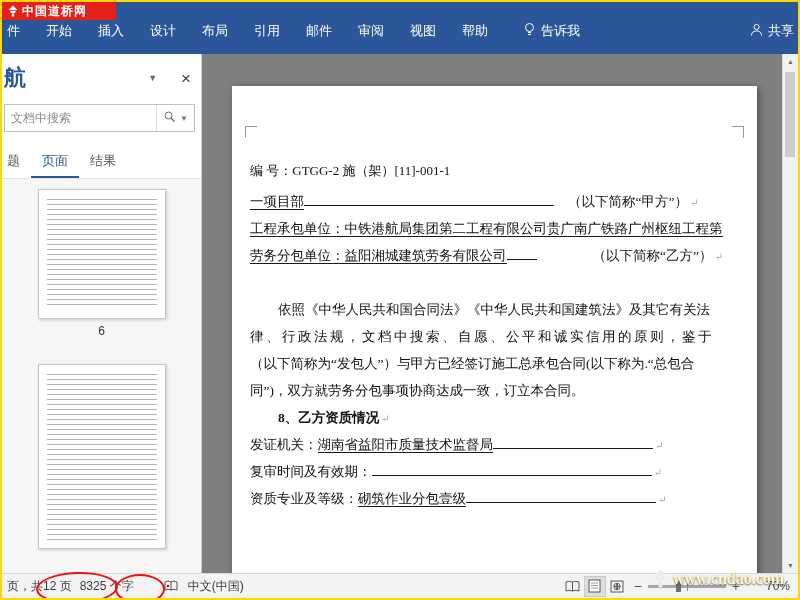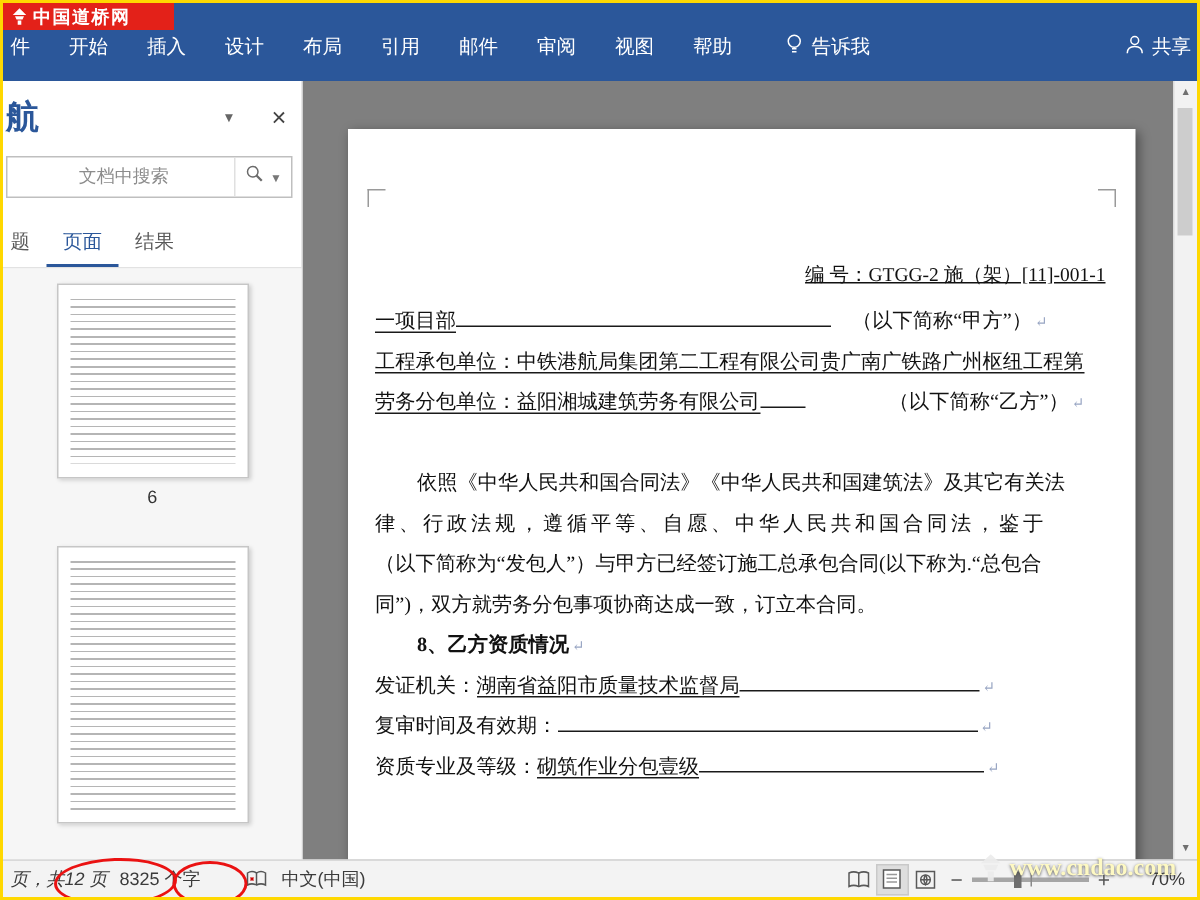--- a/index.html
+++ b/index.html
@@ -23,21 +23,21 @@
   
   .nav-pane{position:absolute;left:0;top:52px;width:200px;bottom:25px;background:#fff;
             border-right:1px solid #cfcfcf;display:flex;flex-direction:column;box-sizing:border-box;}
   .nav-header{display:flex;align-items:center;padding:10px 10px 2px 2px;height:40px;box-sizing:border-box;}
   .nav-title{color:#2b579a;font-size:22px;font-weight:bold;margin-left:0;}
   .nav-dd{margin-left:auto;margin-right:24px;color:#666;font-size:9px;cursor:pointer;}
   .nav-close{color:#444;font-size:17px;line-height:1;cursor:pointer;}
   .nav-search{margin:10px 6px 0 2px;height:26px;border:1px solid #bfbfbf;background:#fff;
               display:flex;align-items:center;}
   .nav-search input{border:none;outline:none;flex:1;font-size:12px;padding-left:6px;color:#333;
-                    font-family:Liberation Mono, monospace;background:transparent;min-width:0;text-align:center;}
+                    font-family:Liberation Sans, sans-serif;background:transparent;min-width:0;}
   .nav-search input::placeholder{color:#8c8c8c;}
   .search-icons{display:flex;align-items:center;gap:4px;padding:0 6px;border-left:1px solid #e0e0e0;height:100%;cursor:pointer;}
   .search-dd{font-size:8px;color:#777;}
   .nav-tabs{display:flex;margin-top:14px;border-bottom:1px solid #e2e2e2;}
   .nav-tab{font-size:13px;color:#595959;padding:6px 11px;cursor:pointer;white-space:nowrap;}
   .nav-tab:first-child{margin-left:-6px;}
   .nav-tab.active{color:#2b579a;border-bottom:2px solid #2b579a;}
   .nav-thumbs{flex:1;background:#f6f6f6;display:flex;flex-direction:column;align-items:center;
               padding-top:10px;overflow:hidden;}
   .thumb{width:128px;background:#fff;border:1px solid #c6c6c6;box-shadow:1px 1px 3px rgba(0,0,0,.18);
@@ -47,21 +47,21 @@
 
   
   .doc-area{position:absolute;left:200px;top:52px;right:0;bottom:25px;background:#7f7f7f;overflow:hidden;}
   .page{position:absolute;left:30px;top:32px;width:525px;height:640px;background:#fff;
         box-shadow:2px 2px 7px rgba(0,0,0,.4);padding:66px 18px 0 18px;box-sizing:border-box;
         font-family:"Liberation Serif","DejaVu Serif",serif;color:#111;}
   .corner{position:absolute;width:11px;height:11px;}
   .corner.tl{left:13px;top:40px;border-left:1px solid #9a9a9a;border-top:1px solid #9a9a9a;}
   .corner.tr{right:13px;top:40px;border-right:1px solid #9a9a9a;border-top:1px solid #9a9a9a;}
   .doc-title{text-align:center;font-size:17px;font-weight:bold;letter-spacing:2px;line-height:30px;}
-  .doc-num{text-align:right;font-size:13px;line-height:26px;margin-top:18px;padding-right:2px;text-decoration:underline;}
+  .doc-num{font-size:13px;line-height:26px;margin-top:6px;padding-right:2px;}
   .doc-lines{margin-top:4px;}
   .doc-line{height:27px;line-height:27px;font-size:13.5px;white-space:nowrap;overflow:hidden;}
   .doc-line.blank{height:27px;}
   .doc-line.spread{letter-spacing:2.5px;}
   .doc-line .u{border-bottom:1px solid #1a1a1a;}
   .doc-line .b{font-weight:bold;}
   .doc-line .wavy{text-decoration-style:wavy;text-decoration-color:#e03131;
                   text-decoration-thickness:1px;text-underline-offset:4px;}
   .doc-line .fillspan{display:inline-block;height:1em;vertical-align:baseline;}
   .pmark{color:#9aa7c4;font-size:10px;margin-left:2px;}
@@ -69,21 +69,21 @@
   
   .v-scroll{position:absolute;right:0;top:0;bottom:0;width:15px;background:#f2f2f2;border-left:1px solid #dcdcdc;}
   .sb-arrow{position:absolute;left:0;width:15px;text-align:center;color:#707070;font-size:7px;cursor:pointer;}
   .sb-up{top:4px;}
   .sb-down{bottom:4px;}
   .sb-thumb{position:absolute;left:2px;top:18px;width:10px;height:85px;background:#cdcdcd;cursor:pointer;}
 
   
   .status{position:absolute;left:0;right:0;bottom:0;height:25px;background:#f3f3f3;border-top:1px solid #d9d9d9;
           display:flex;align-items:center;font-size:12px;color:#3b3b3b;box-sizing:border-box;z-index:40;}
-  .st-page{margin-left:5px;cursor:pointer;font-style:italic;}
+  .st-page{margin-left:5px;cursor:pointer;}
   .st-words{margin-left:8px;cursor:pointer;}
   .st-proof{margin-left:30px;display:flex;align-items:center;cursor:pointer;}
   .st-lang{margin-left:10px;cursor:pointer;}
   .st-right{margin-left:auto;display:flex;align-items:center;}
   .view-icon{display:flex;align-items:center;justify-content:center;width:22px;height:21px;cursor:pointer;}
   .view-icon.active{background:#dedede;border:1px solid #c9c9c9;box-sizing:border-box;}
   .zoom-out,.zoom-in{color:#555;font-size:14px;padding:0 6px;cursor:pointer;}
   .zoom-slider{width:78px;height:3px;background:#a6a6a6;position:relative;cursor:pointer;}
   .zoom-notch{position:absolute;left:50%;top:-3px;width:1px;height:9px;background:#8a8a8a;}
   .zoom-handle{position:absolute;left:36%;top:-4px;width:5px;height:11px;background:#6f6f6f;cursor:pointer;}
@@ -173,21 +173,21 @@
     <div class="page">
       <div class="corner tl"></div>
       <div class="corner tr"></div>
       <div class="doc-num">编 号：GTGG-2 施（架）[11]-001-1</div>
       <div class="doc-lines">
           <div class="doc-line"><span class="u">一项目部</span><span class="fillspan u" style="width: 250px;"></span><span class="fillspan" style="width: 14px;"></span><span>（以下简称“甲方”）</span><span class="pmark">↵</span></div>
           <div class="doc-line"><span class="u">工程承包单位：中铁港航局集团第二工程有限公司贵广南广铁路广州枢纽工程第</span></div>
           <div class="doc-line"><span class="u">劳务分包单位：益阳湘城建筑劳务有限公司</span><span class="fillspan u" style="width: 30px;"></span><span class="fillspan" style="width: 56px;"></span><span>（以下简称“乙方”）</span><span class="pmark">↵</span></div>
           <div class="doc-line blank"></div>
           <div class="doc-line" style="padding-left: 28px;"><span>依照《中华人民共和国合同法》《中华人民共和国建筑法》及其它有关法</span></div>
-          <div class="doc-line spread"><span>律、行政法规，遵循平等、自愿、中华人民共和国合同法，鉴于</span></div>
+          <div class="doc-line spread"><span>律、行政法规，文档中搜索、自愿、公平和诚实信用的原则，鉴于</span></div>
           <div class="doc-line"><span>（以下简称为“发包人”）与甲方已经签订施工总承包合同(以下称为.</span><span class="wavy">“总包合</span></div>
           <div class="doc-line"><span class="wavy">同”)</span><span>，双方就劳务分包事项协商达成一致，订立本合同。</span></div>
           <div class="doc-line" style="padding-left: 28px;"><span class="b">8、乙方资质情况</span><span class="pmark">↵</span></div>
           <div class="doc-line"><span>发证机关：</span><span class="u">湖南省益阳市质量技术监督局</span><span class="fillspan u" style="width: 160px;"></span><span class="pmark">↵</span></div>
           <div class="doc-line"><span>复审时间及有效期：</span><span class="fillspan u" style="width: 280px;"></span><span class="pmark">↵</span></div>
           <div class="doc-line"><span>资质专业及等级：</span><span class="u">砌筑作业分包壹级</span><span class="fillspan u" style="width: 190px;"></span><span class="pmark">↵</span></div>
         </div>
     </div>
     <div class="v-scroll">
       <div class="sb-arrow sb-up">▲</div>

